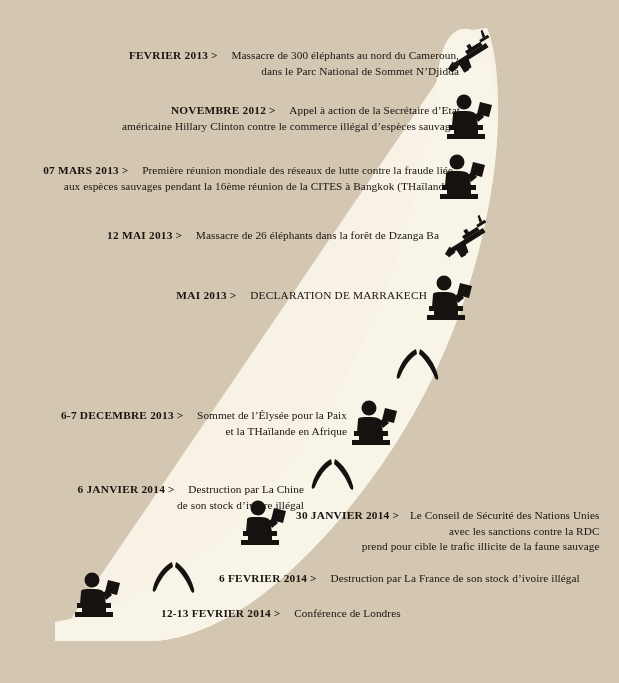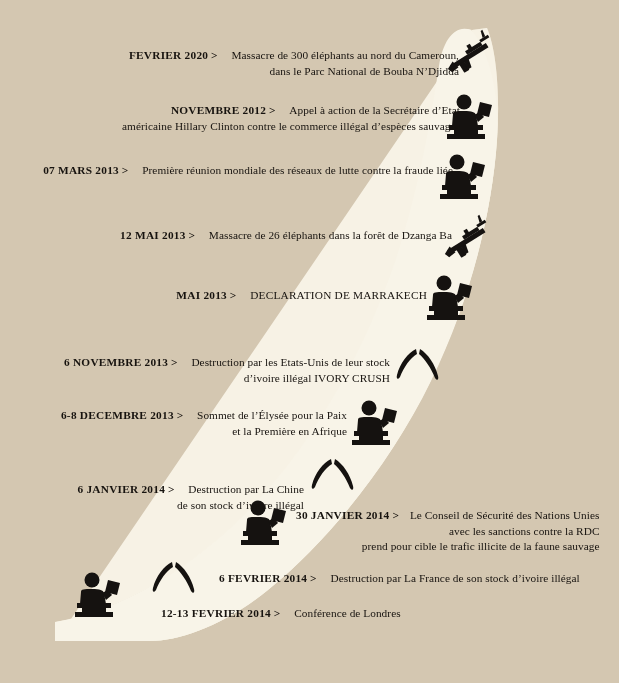--- a/index.html
+++ b/index.html
@@ -232,63 +232,58 @@
         <path d="M30,23 L36,20 L40,25 L34,30 Z"></path>
         <path d="M36,10 l12,3 l-3,12 l-12,-3 Z"></path>
         <rect x="5" y="33" width="34" height="5"></rect>
         <rect x="10" y="38" width="24" height="4"></rect>
         <rect x="3" y="42" width="38" height="5"></rect>
       </g>
     </svg>
   </div>
 
   <div class="entry right" style="right:160px;top:48px;">
-    <span class="date">FEVRIER 2020</span>
+    <span class="date">FEVRIER 2013</span>
     <span class="sep">&gt;</span>
     <span class="desc">Massacre de 300 éléphants au nord du Cameroun,</span>
-    <span class="l2 desc">dans le Parc National de Bouba N’Djidda</span>
+    <span class="l2 desc">dans le Parc National de Sommet N’Djidda</span>
   </div>
 
   <div class="entry right" style="right:159px;top:103px;">
     <span class="date">NOVEMBRE 2012</span>
     <span class="sep">&gt;</span>
     <span class="desc">Appel à action de la Secrétaire d’Etat</span>
     <span class="l2 desc">américaine Hillary Clinton contre le commerce illégal d’espèces sauvages</span>
   </div>
 
   <div class="entry right" style="right:166px;top:163px;">
     <span class="date">07 MARS 2013</span>
     <span class="sep">&gt;</span>
     <span class="desc">Première réunion mondiale des réseaux de lutte contre la fraude liée</span>
-  </div>
-
-  <div class="entry right" style="right:167px;top:228px;">
+    <span class="l2 desc">aux espèces sauvages pendant la 16ème réunion de la CITES à Bangkok (THaïlande)</span>
+  </div>
+
+  <div class="entry right" style="right:180px;top:228px;">
     <span class="date">12 MAI 2013</span>
     <span class="sep">&gt;</span>
     <span class="desc">Massacre de 26 éléphants dans la forêt de Dzanga Ba</span>
   </div>
 
   <div class="entry right" style="right:192px;top:288px;">
     <span class="date">MAI 2013</span>
     <span class="sep">&gt;</span>
     <span class="desc caps">DECLARATION DE MARRAKECH</span>
   </div>
 
-  <div class="entry right" style="right:229px;top:355px;">
-    <span class="date">6 NOVEMBRE 2013</span>
-    <span class="sep">&gt;</span>
-    <span class="desc">Destruction par les Etats-Unis de leur stock</span>
-    <span class="l2 desc">d’ivoire illégal IVORY CRUSH</span>
-  </div>
 
   <div class="entry right" style="right:272px;top:408px;">
-    <span class="date">6-8 DECEMBRE 2013</span>
+    <span class="date">6-7 DECEMBRE 2013</span>
     <span class="sep">&gt;</span>
     <span class="desc">Sommet de l’Élysée pour la Paix</span>
-    <span class="l2 desc">et la Première en Afrique</span>
+    <span class="l2 desc">et la THaïlande en Afrique</span>
   </div>
 
   <div class="entry right" style="right:315px;top:482px;">
     <span class="date">6 JANVIER 2014</span>
     <span class="sep">&gt;</span>
     <span class="desc">Destruction par La Chine</span>
     <span class="l2 desc">de son stock d’ivoire illégal</span>
   </div>
 
   <div class="entry left" style="left:296px;top:508px;text-align:right;">

